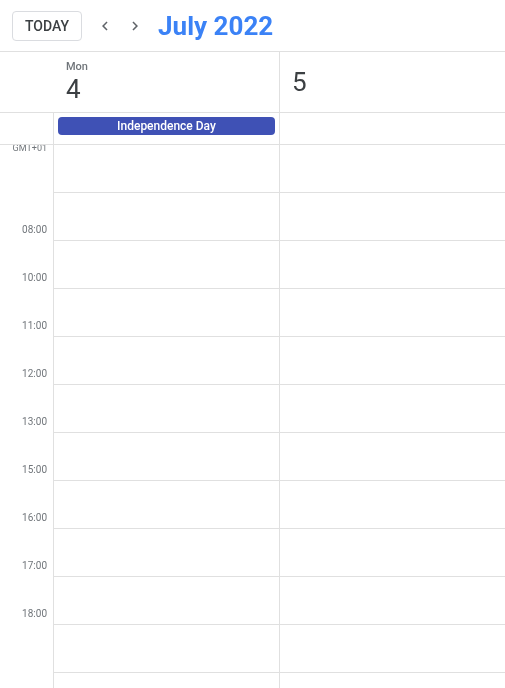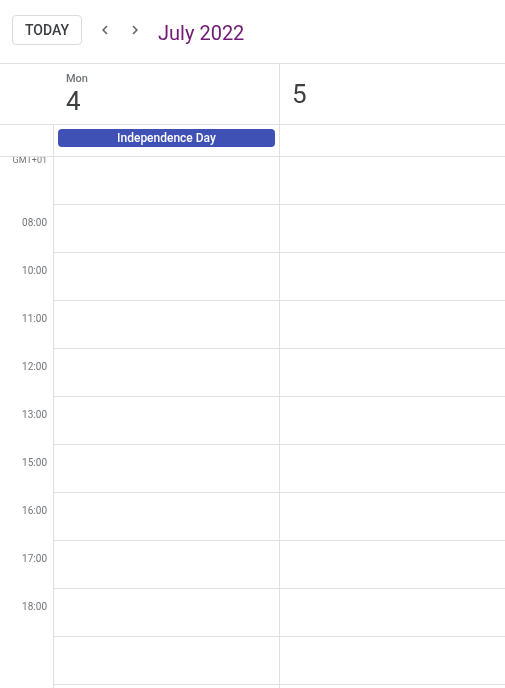--- a/index.html
+++ b/index.html
@@ -13,24 +13,24 @@
       background: #fff;
       width: 505px;
       height: 688px;
       overflow: hidden;
       font-size: 12px;
       color: #3c4043;
     }
 
     .header {
       display: flex;
-      align-items: flex-end;
-      padding: 18px 12px;
+      align-items: center;
+      padding: 6px 12px;
       border-bottom: 1px solid #e0e0e0;
-      height: 64px;
+      height: 52px;
     }
 
     .today-btn {
       border: 1px solid #dadce0;
       background: #fff;
       border-radius: 4px;
       padding: 6px 12px;
       font-size: 14px;
       cursor: pointer;
       color: #3c4043;
@@ -48,23 +48,23 @@
       padding: 4px 6px;
       border-radius: 50%;
       display: flex;
       align-items: center;
       justify-content: center;
       width: 30px;
       height: 30px;
     }
 
     .month-title {
-      font-size: 20px;
-      font-weight: 400;
-      color: #701a75;
+      font-size: 26px;
+      font-weight: 700;
+      color: #3b82f6;
       margin-left: 8px;
     }
 
     .calendar-grid {
       display: flex;
       flex-direction: column;
       height: calc(688px - 52px);
     }
 
     .day-headers {
@@ -148,21 +148,21 @@
 
     .time-gutter {
       width: 54px;
       min-width: 54px;
       border-right: 1px solid #e0e0e0;
     }
 
     .time-label {
       height: 48px;
       display: flex;
-      align-items: center;
+      align-items: flex-end;
       justify-content: flex-end;
       padding-right: 6px;
       padding-top: 0;
       color: #70757a;
       font-size: 10px;
       position: relative;
     }
 
     .time-label span {
       position: relative;

